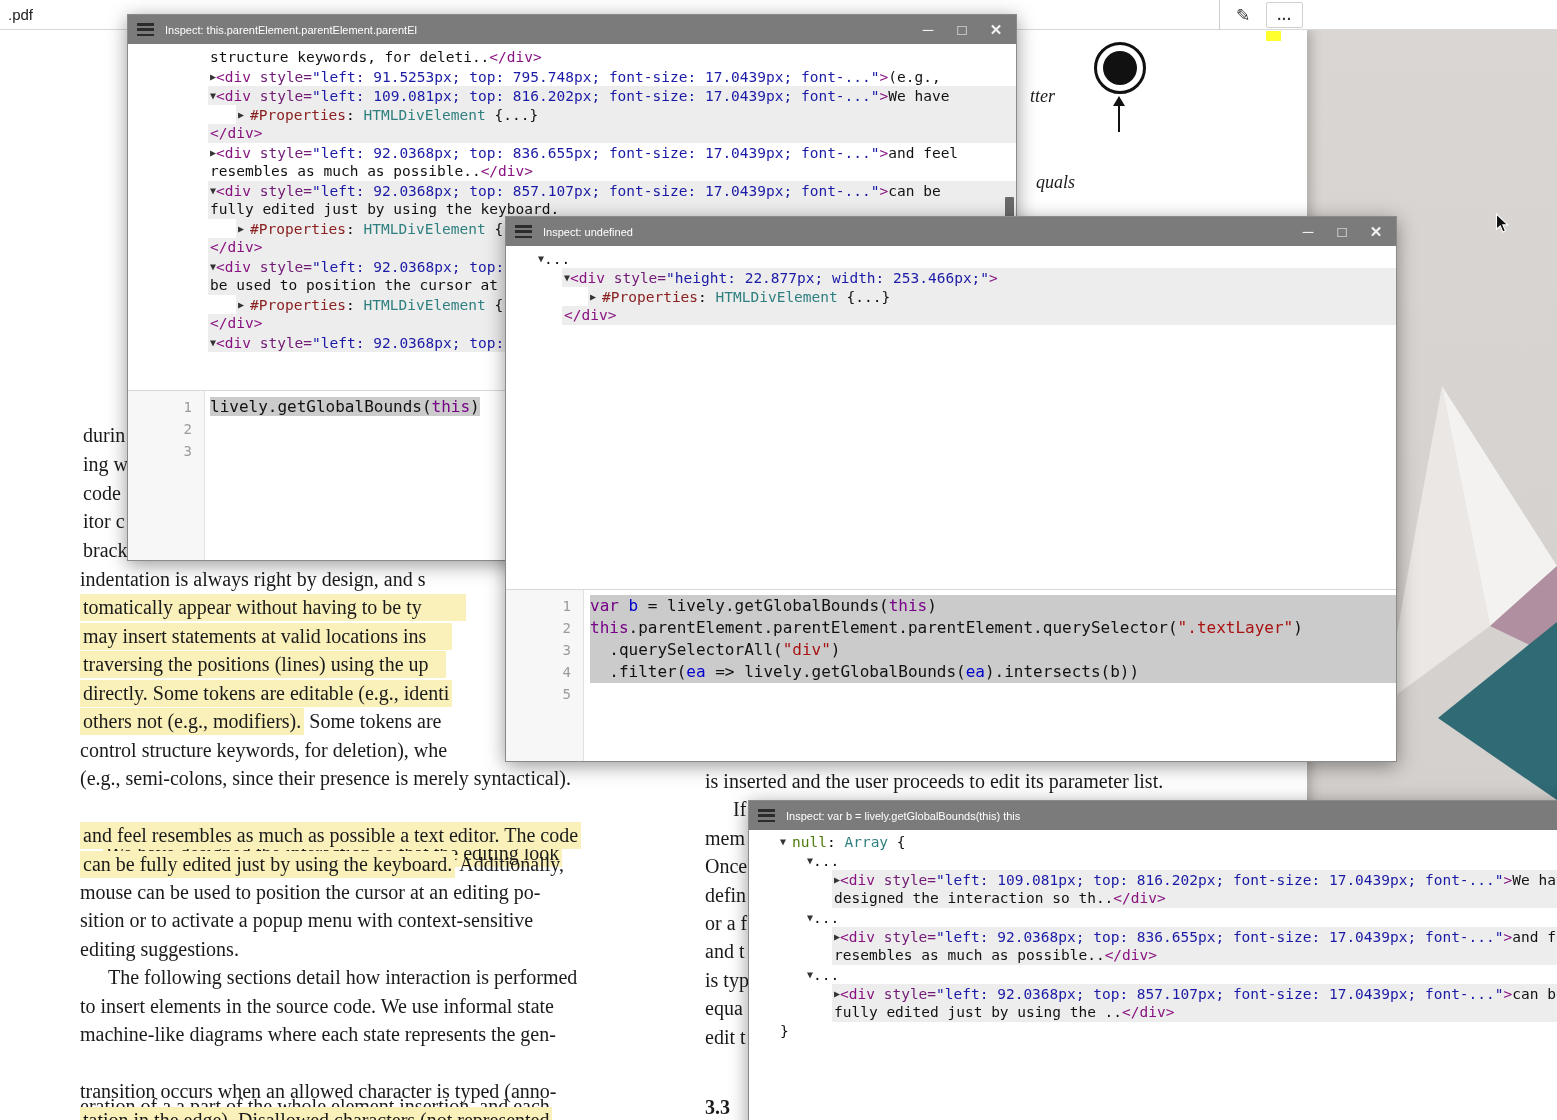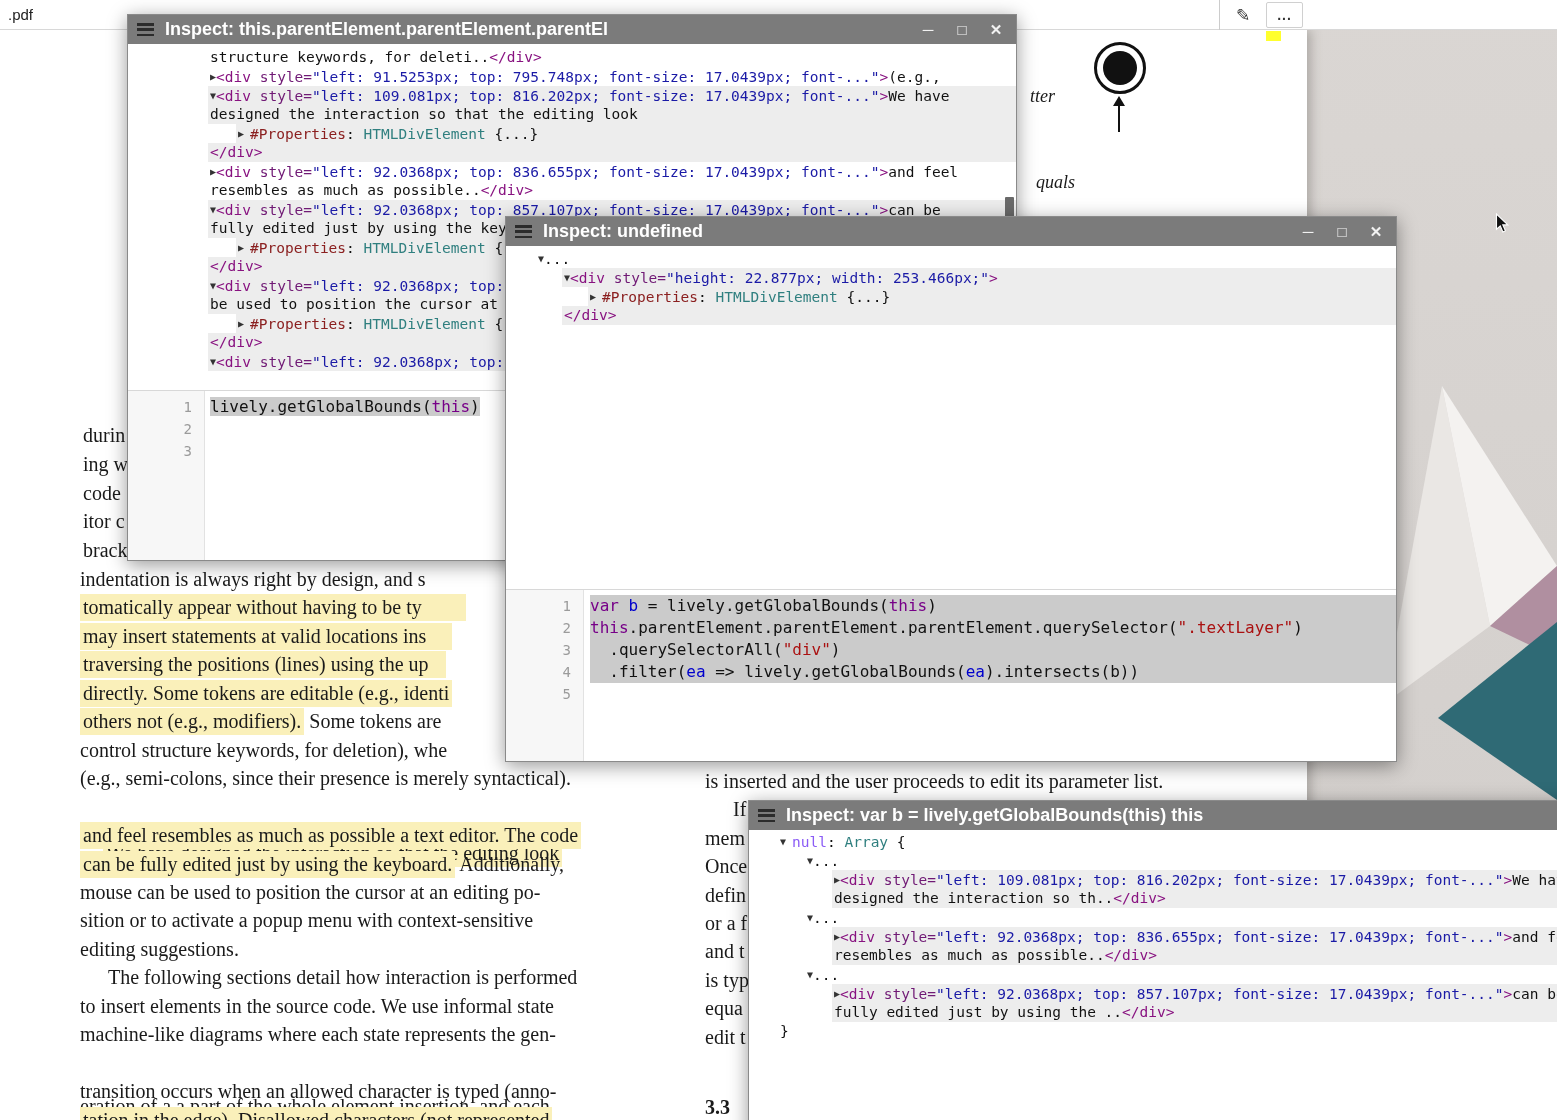--- a/index.html
+++ b/index.html
@@ -46,39 +46,39 @@
                font-size:18px; color:#1a1a1a; z-index:3; }
 
   
   .win { position:absolute; background:#fff; border:1px solid #8a8a8a;
          box-shadow:0 4px 18px rgba(0,0,0,.4); }
   .titlebar { height:29px; background:var(--titlebar,#7b7b7b); display:flex; align-items:center;
               padding:0 9px; cursor:move; }
   .burger { width:17px; height:13px; display:flex; flex-direction:column;
             justify-content:space-between; margin-right:11px; flex:none; cursor:pointer; }
   .burger span { display:block; height:2.5px; background:#2b2b2b; }
-  .win-title { font-weight:bold; font-size:18px; color:#fff; white-space:nowrap; overflow:hidden; }
+  .win-title { font-weight:normal; font-size:11px; color:#fff; white-space:nowrap; overflow:hidden; }
   .win-btns { margin-left:auto; display:flex; gap:12px; }
   .win-btn { width:22px; text-align:center; font-size:15px; font-weight:bold; color:#f2f2f2;
              cursor:pointer; line-height:29px; }
   .w-content { position:absolute; left:0; top:29px; right:0; bottom:0; background:#fff;
                overflow:hidden; }
 
   
   .tree { position:absolute; left:0; top:0; right:0;
           font-family:"DejaVu Sans Mono",monospace; font-size:14.5px; line-height:19px; color:#111; }
   .t-row { height:19px; white-space:pre; }
   .t-row.bg { background:var(--band,#ededed); }
   .sx-plain { color:#111; }
   .sx-tag   { color:#881280; }
   .sx-attr  { color:#701a75; }
   .sx-val   { color:#1a1aa6; }
   .sx-prop  { color:#8b2020; }
   .sx-cls   { color:#2f7f7f; }
-  .sx-null  { color:#8b5cf6;margin-top:38px; }
+  .sx-null  { color:#4d7c0f;margin-top:38px; }
   .sx-kw    { color:#770088; }
   .sx-def   { color:#0000cc; }
   .sx-str   { color:#aa1111; }
   .sx-arw   { color:#333; font-size:10px; vertical-align:1.5px; }
 
   
   .editor { position:absolute; left:0; right:0; bottom:0; background:#fff;
             border-top:1px solid #d8d8d8; }
   .gutter { position:absolute; left:0; top:0; bottom:0; background:#f7f7f7;
             border-right:1px solid #e2e2e2; padding-top:5px; }
@@ -180,21 +180,20 @@
       <div class="win-btn">─</div>
       <div class="win-btn">□</div>
       <div class="win-btn">✕</div>
     </div>
   </div>
   <div class="w-content">
     <div class="tree" style="padding-top:4px;">
         <div class="t-row" style="margin-left: 80px; padding-left: 2px;"><span class="sx-plain">structure keywords, for deleti..</span><span class="sx-tag">&lt;/div&gt;</span></div>
         <div class="t-row" style="margin-left: 80px; padding-left: 2px;"><span class="sx-arw">▶</span><span class="sx-tag">&lt;div </span><span class="sx-attr">style=</span><span class="sx-val">"left: 91.5253px; top: 795.748px; font-size: 17.0439px; font-..."</span><span class="sx-tag">&gt;</span><span class="sx-plain">(e.g.,</span></div>
         <div class="t-row bg" style="margin-left: 80px; padding-left: 2px;"><span class="sx-arw">▼</span><span class="sx-tag">&lt;div </span><span class="sx-attr">style=</span><span class="sx-val">"left: 109.081px; top: 816.202px; font-size: 17.0439px; font-..."</span><span class="sx-tag">&gt;</span><span class="sx-plain">We have</span></div>
-        <div class="t-row bg" style="margin-left: 80px; padding-left: 2px;"><span class="sx-plain">designed the interaction so that the editing look</span></div>
         <div class="t-row bg" style="margin-left: 108px; padding-left: 2px;"><span class="sx-arw">▶ </span><span class="sx-prop">#Properties</span><span class="sx-plain">: </span><span class="sx-cls">HTMLDivElement</span><span class="sx-plain"> {...}</span></div>
         <div class="t-row bg" style="margin-left: 80px; padding-left: 2px;"><span class="sx-tag">&lt;/div&gt;</span></div>
         <div class="t-row" style="margin-left: 80px; padding-left: 2px;"><span class="sx-arw">▶</span><span class="sx-tag">&lt;div </span><span class="sx-attr">style=</span><span class="sx-val">"left: 92.0368px; top: 836.655px; font-size: 17.0439px; font-..."</span><span class="sx-tag">&gt;</span><span class="sx-plain">and feel</span></div>
         <div class="t-row" style="margin-left: 80px; padding-left: 2px;"><span class="sx-plain">resembles as much as possible..</span><span class="sx-tag">&lt;/div&gt;</span></div>
         <div class="t-row bg" style="margin-left: 80px; padding-left: 2px;"><span class="sx-arw">▼</span><span class="sx-tag">&lt;div </span><span class="sx-attr">style=</span><span class="sx-val">"left: 92.0368px; top: 857.107px; font-size: 17.0439px; font-..."</span><span class="sx-tag">&gt;</span><span class="sx-plain">can be</span></div>
         <div class="t-row bg" style="margin-left: 80px; padding-left: 2px;"><span class="sx-plain">fully edited just by using the keyboard.</span></div>
         <div class="t-row bg" style="margin-left: 108px; padding-left: 2px;"><span class="sx-arw">▶ </span><span class="sx-prop">#Properties</span><span class="sx-plain">: </span><span class="sx-cls">HTMLDivElement</span><span class="sx-plain"> {...}</span></div>
         <div class="t-row bg" style="margin-left: 80px; padding-left: 2px;"><span class="sx-tag">&lt;/div&gt;</span></div>
         <div class="t-row bg" style="margin-left: 80px; padding-left: 2px;"><span class="sx-arw">▼</span><span class="sx-tag">&lt;div </span><span class="sx-attr">style=</span><span class="sx-val">"left: 92.0368px; top: 877.56px; font-size: 17.0439px; font-..."</span><span class="sx-tag">&gt;</span><span class="sx-plain">mouse can</span></div>
         <div class="t-row bg" style="margin-left: 80px; padding-left: 2px;"><span class="sx-plain">be used to position the cursor at an editing po-</span></div>

